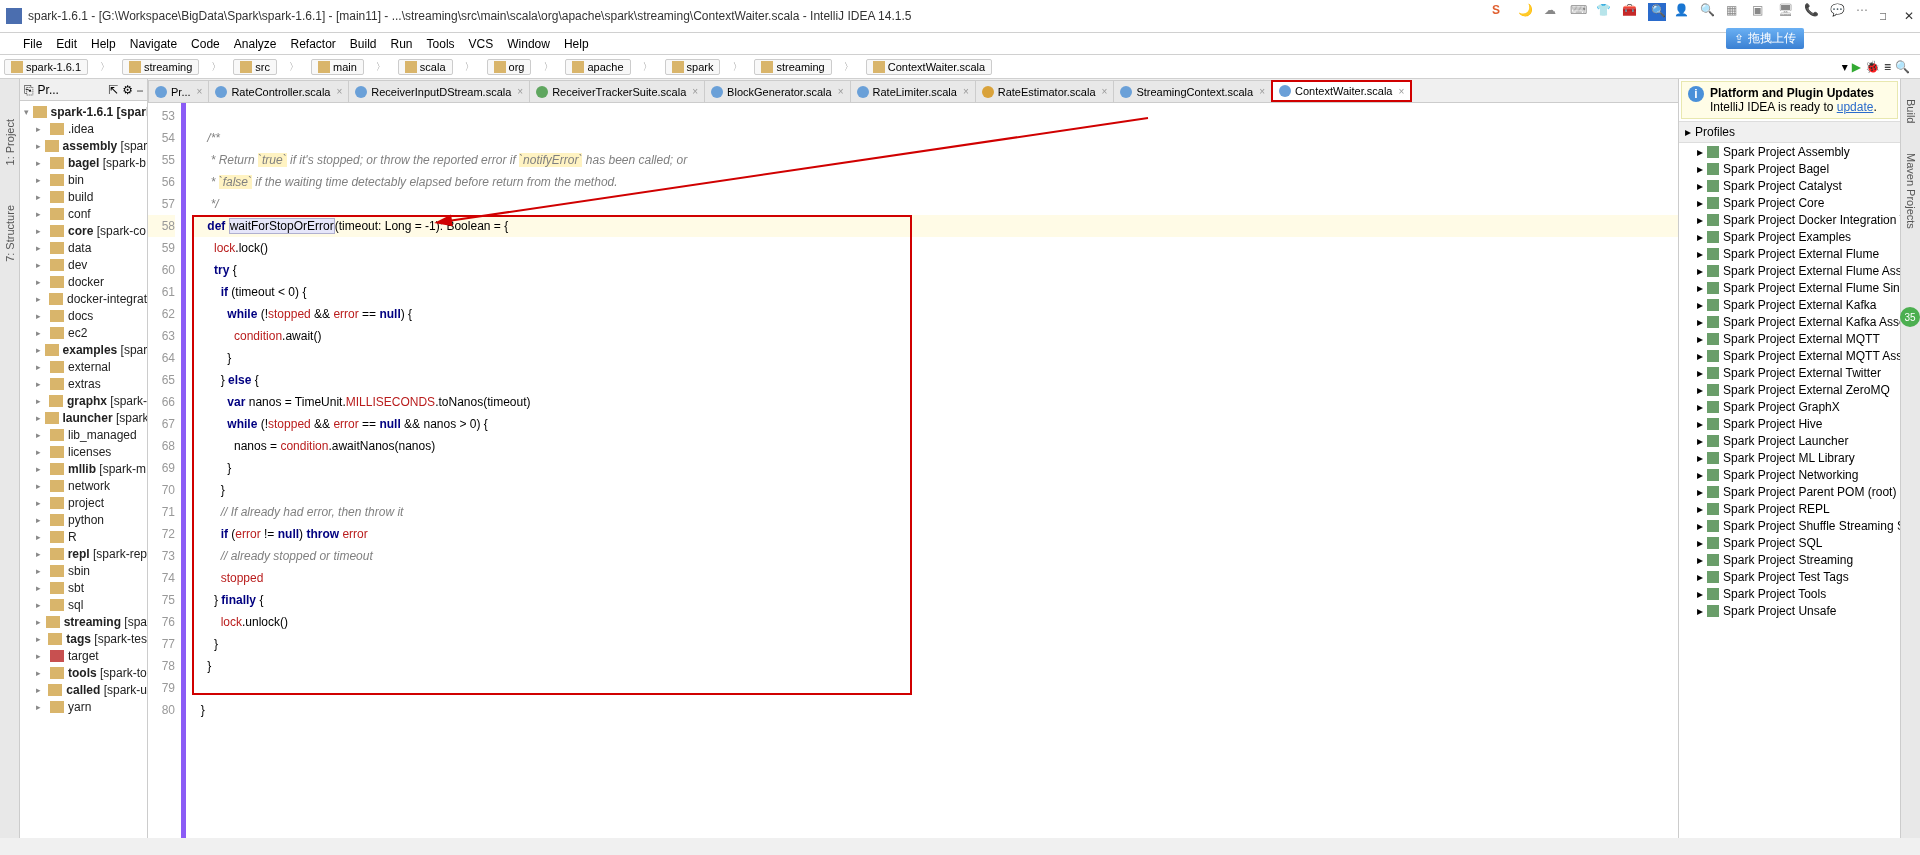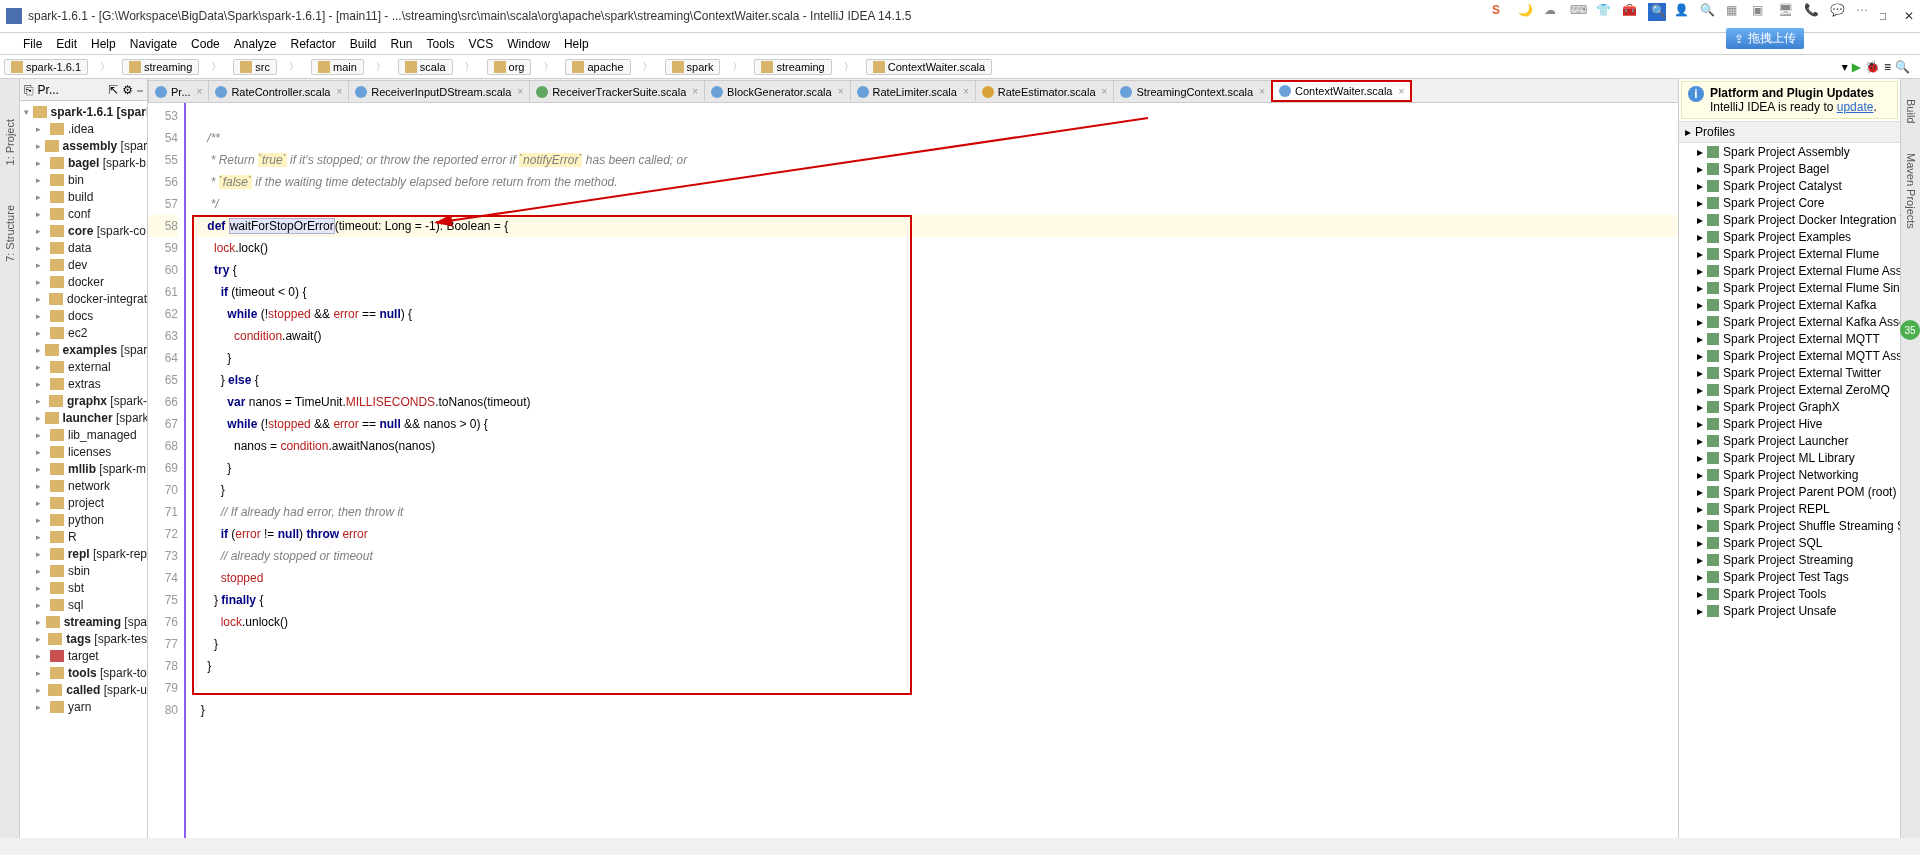--- a/index.html
+++ b/index.html
@@ -29,21 +29,21 @@
 .tree .node .lbl{color:#222}
 .tree .node .lbl b{font-weight:bold}
 .editor-area{flex:1;display:flex;flex-direction:column;background:#fff;overflow:hidden}
 .tabs{height:24px;background:#f0f0f0;border-bottom:1px solid #ccc;display:flex;align-items:flex-end;overflow:hidden}
 .tabs .tab{height:22px;padding:0 6px;border:1px solid #ccc;border-bottom:none;background:#e8e8e8;display:flex;align-items:center;gap:4px;font-size:11px;margin-right:-1px;white-space:nowrap}
 .tabs .tab .fi{width:12px;height:12px;border-radius:50%;flex-shrink:0}
 .tabs .tab .x{color:#999;margin-left:2px;font-size:10px}
 .tabs .tab.active{background:#fff;border-top:2px solid #d0d0d0}
 .tabs .tab.hl{border:2px solid #d00000}
 .code-wrap{flex:1;display:flex;overflow:hidden;position:relative}
-.gutter{width:38px;background:#fff;border-right:2px solid #8b5cf6;text-align:right;padding:2px 6px 9px 0;color:#999;font-family:Consolas,monospace;font-size:13px;line-height:22px}
+.gutter{width:38px;background:#fff;border-right:5px solid #8b5cf6;text-align:right;padding:2px 6px 9px 0;color:#999;font-family:Consolas,monospace;font-size:13px;line-height:22px}
 .code{flex:1;font-family:Consolas,monospace;font-size:13px;line-height:22px;padding:2px 0 0 8px;position:relative;white-space:pre}
 .code .cm{color:#808080;font-style:italic}
 .code .kw{color:#000080;font-weight:bold}
 .code .it{color:#b91c1c;}
 .code .hl{background:#fff3c2}
 .code .hlbox{background:#e6e6fa;border:1px solid #b0b0d0}
 .code-redbox{position:absolute;border:2px solid #d00000;pointer-events:none}
 .arrow-svg{position:absolute;pointer-events:none}
 .right-gutter{width:20px;background:#e8e8e8;border-left:1px solid #ccc;display:flex;flex-direction:column;align-items:center;padding-top:20px;gap:30px}
 .right-gutter .vtab{writing-mode:vertical-rl;font-size:11px;color:#555}
@@ -51,21 +51,21 @@
 .notif{background:#fffde7;border:1px solid #e8e8b0;padding:4px 6px;margin:2px;font-size:11px;display:flex;gap:6px}
 .notif .info{width:16px;height:16px;border-radius:50%;background:#4a90d9;color:#fff;display:flex;align-items:center;justify-content:center;font-weight:bold;flex-shrink:0}
 .notif a{color:#2a6bcc;text-decoration:underline;cursor:pointer}
 .profile-list{flex:1;overflow:auto;font-size:11px}
 .profile-list .ph{background:#f0f0f0;padding:3px 6px;border-bottom:1px solid #ddd;border-top:1px solid #ddd;display:flex;align-items:center;gap:4px}
 .profile-list .pi{padding:2px 6px 2px 18px;display:flex;align-items:center;gap:4px;height:17px;white-space:nowrap;overflow:hidden}
 .profile-list .pi .mico{width:12px;height:12px;background:#6a9e6a;flex-shrink:0}
 .top-right-bar{position:absolute;top:0;right:40px;height:24px;display:flex;align-items:center;gap:8px;background:#fff;padding:0 6px}
 .top-right-bar .ic{width:18px;height:18px;color:#888}
 .upload-badge{position:absolute;top:28px;right:116px;background:linear-gradient(#6ab0f3,#3a80d3);color:#fff;font-size:11px;padding:2px 8px;border-radius:2px;display:flex;align-items:center;gap:4px}
-.green-dot{position:absolute;width:20px;height:20px;border-radius:50%;background:#4caf50;color:#fff;display:flex;align-items:center;justify-content:center;font-size:10px;right:0;top:320px}
+.green-dot{position:absolute;width:20px;height:20px;border-radius:50%;background:#4caf50;color:#fff;display:flex;align-items:center;justify-content:center;font-size:10px;right:0;top:307px}
 </style>
 </head>
 <body>
 
 <div class="titlebar">
   <div class="logo"></div>
   <div class="title">spark-1.6.1 - [G:\Workspace\BigData\Spark\spark-1.6.1] - [main11] - ...\streaming\src\main\scala\org\apache\spark\streaming\ContextWaiter.scala - IntelliJ IDEA 14.1.5</div>
   <div class="win-btns">
     <span>—</span>
     <span>□</span>

